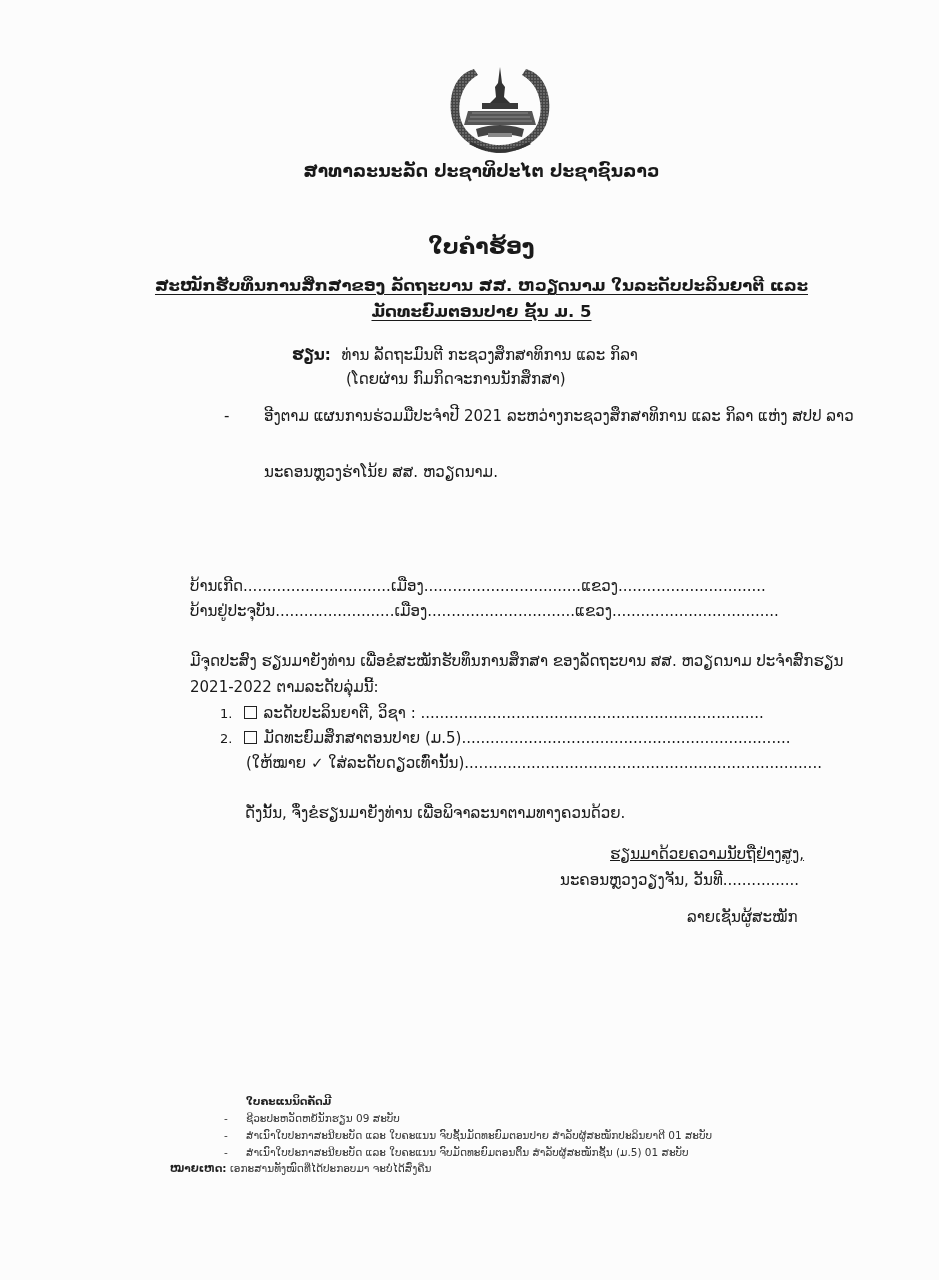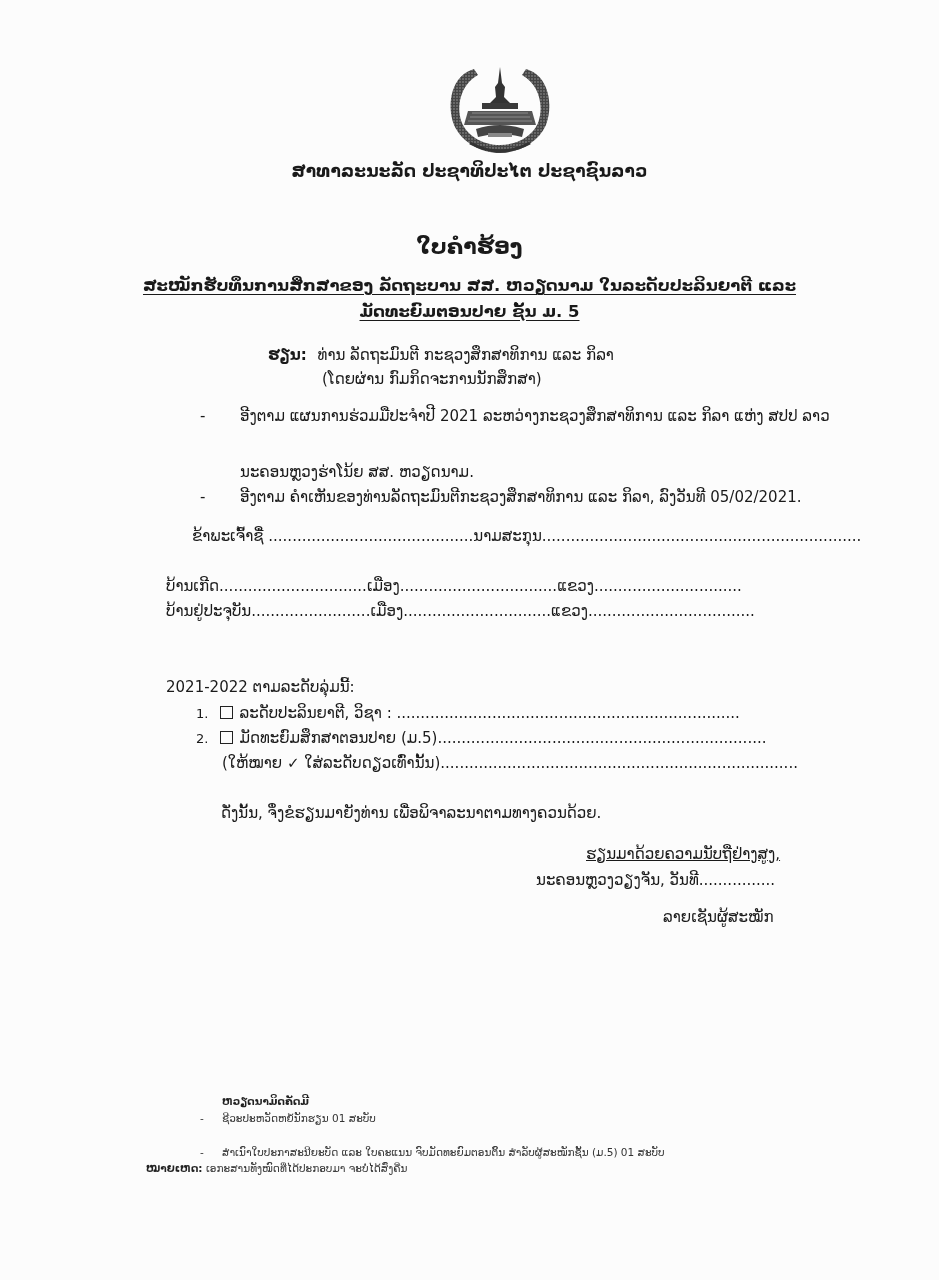--- a/index.html
+++ b/index.html
@@ -2,21 +2,21 @@
 <html><head>
 <meta charset="utf-8">
 <style>
   html, body { margin: 0; padding: 0; }
   body {
     width: 939px; height: 1280px; background: #fbfbfb;
     font-family: "DejaVu Sans", "Liberation Sans", sans-serif;
     color: #1a1a1a; position: relative; overflow: hidden;
   }
   .page { position: absolute; inset: 0; background: #fcfcfc; }
-  .abs { position: absolute; white-space: nowrap; }
+  .abs { position: absolute; white-space: nowrap; margin-left: 24px; }
   .center { left: 0; right: 0; text-align: center; }
   .emblem { position: absolute; left: 444px; top: 63px; width: 112px; height: 94px; }
   .hdr { font-weight: bold; font-size: 17px; letter-spacing: 0.2px; }
   .title { font-weight: bold; font-size: 22px; }
   .subject { font-weight: bold; font-size: 16.5px; text-decoration: underline; text-underline-offset: 3px; }
   .body-text { font-size: 15px; }
   .small { font-size: 10.5px; color: #333; }
   .small b { color: #222; }
   .dots { letter-spacing: 0; }
   .dash { display: inline-block; width: 40px; }
@@ -59,57 +59,54 @@
   <div class="abs body-text" style="left:268px; top:346px;">
     <b>ຮຽນ:</b>
     <span style="margin-left:6px;">ທ່ານ ລັດຖະມົນຕີ ກະຊວງສຶກສາທິການ ແລະ ກິລາ</span>
   </div>
   <div class="abs body-text" style="left:322px; top:370px;">(ໂດຍຜ່ານ ກົມກິດຈະການນັກສຶກສາ)</div>
 
   <div class="abs body-text" style="left:200px; top:407px;">
     <span class="dash">-</span><span>ອີງຕາມ ແຜນການຮ່ວມມືປະຈຳປີ 2021 ລະຫວ່າງກະຊວງສຶກສາທິການ ແລະ ກິລາ ແຫ່ງ ສປປ ລາວ</span>
   </div>
   <div class="abs body-text" style="left:240px; top:463px;">ນະຄອນຫຼວງຮ່າໂນ້ຍ ສສ. ຫວຽດນາມ.</div>
-  <div class="abs body-text" style="left:200px; top:488px;">
-    <span class="dash">-</span><span>ອີງຕາມ  ຄຳເຫັນຂອງທ່ານລັດຖະມົນຕີກະຊວງສຶກສາທິການ ແລະ ກິລາ, ລົງວັນທີ 05/02/2021.</span>
-  </div>
 
-  <div class="abs body-text" style="left:192px; top:527px;">
-    <span>ຂ້າພະເຈົ້າຊື່</span>
-    <span class="dots">...........................................</span><span>ນາມສະກຸນ</span><span class="dots">...................................................................</span>
-  </div>
   <div class="abs body-text" style="left:166px; top:577px;">
     <span>ບ້ານເກີດ</span><span class="dots">...............................</span><span>ເມືອງ</span><span class="dots">.................................</span><span>ແຂວງ</span><span class="dots">...............................</span>
   </div>
   <div class="abs body-text" style="left:166px; top:602px;">
     <span>ບ້ານຢູ່ປະຈຸບັນ</span><span class="dots">.........................</span><span>ເມືອງ</span><span class="dots">...............................</span><span>ແຂວງ</span><span class="dots">...................................</span>
   </div>
 
+  <div class="abs body-text" style="left:166px; top:652px;">ມີຈຸດປະສົງ ຮຽນມາຍັງທ່ານ ເພື່ອຂໍສະໝັກຮັບທຶນການສຶກສາ ຂອງລັດຖະບານ ສສ. ຫວຽດນາມ ປະຈຳສົກຮຽນ</div>
   <div class="abs body-text" style="left:166px; top:678px;">2021-2022 ຕາມລະດັບລຸ່ມນີ້:</div>
 
   <div class="abs body-text" style="left:196px; top:704px;">
     <span style="font-size:13px; margin-right:12px;">1.</span><span class="cb"></span><span>ລະດັບປະລິນຍາຕີ, ວິຊາ : </span><span class="dots">........................................................................</span>
   </div>
   <div class="abs body-text" style="left:196px; top:729px;">
     <span style="font-size:13px; margin-right:12px;">2.</span><span class="cb"></span><span>ມັດທະຍົມສຶກສາຕອນປາຍ (ມ.5)</span><span class="dots">.....................................................................</span>
   </div>
   <div class="abs body-text" style="left:222px; top:754px;">
     <span>(ໃຫ້ໝາຍ ✓ ໃສ່ລະດັບດຽວເທົ່ານັ້ນ)</span><span class="dots">...........................................................................</span>
   </div>
 
   <div class="abs body-text" style="left:221px; top:804px;">ດັ່ງນັ້ນ, ຈຶ່ງຂໍຮຽນມາຍັງທ່ານ ເພື່ອພິຈາລະນາຕາມທາງຄວນດ້ວຍ.</div>
   <div class="abs body-text" style="left:586px; top:845px;text-decoration:underline;">ຮຽນມາດ້ວຍຄວາມນັບຖືຢ່າງສູງ,</div>
   <div class="abs body-text" style="left:536px; top:871px;">
     <span>ນະຄອນຫຼວງວຽງຈັນ, ວັນທີ</span><span class="dots">................</span>
   </div>
   <div class="abs body-text" style="left:663px; top:908px;">ລາຍເຊັນຜູ້ສະໝັກ</div>
 
-  <div class="abs small" style="left:222px; top:1095px;"><b>ຫວຽດນາມິດຄັດມີ</b></div>
+  <div class="abs small" style="left:222px; top:1095px;"><b>ໃບຄະແນນິດຄັດມີ</b></div>
   <div class="abs small" style="left:200px; top:1112px;">
-    <span style="display:inline-block;width:22px;">-</span><span>ຊີວະປະຫວັດຫຍໍ້ນັກຮຽນ 01 ສະບັບ</span>
+    <span style="display:inline-block;width:22px;">-</span><span>ຊີວະປະຫວັດຫຍໍ້ນັກຮຽນ 09 ສະບັບ</span>
+  </div>
+  <div class="abs small" style="left:200px; top:1129px;">
+    <span style="display:inline-block;width:22px;">-</span><span>ສຳເນົາໃບປະກາສະນີຍະບັດ ແລະ ໃບຄະແນນ ຈົບຊັ້ນມັດທະຍົມຕອນປາຍ ສຳລັບຜູ້ສະໝັກປະລິນຍາຕີ 01 ສະບັບ</span>
   </div>
   <div class="abs small" style="left:200px; top:1146px;">
     <span style="display:inline-block;width:22px;">-</span><span>ສຳເນົາໃບປະກາສະນີຍະບັດ ແລະ ໃບຄະແນນ ຈົບມັດທະຍົມຕອນຕົ້ນ  ສຳລັບຜູ້ສະໝັກຊັ້ນ (ມ.5) 01 ສະບັບ</span>
   </div>
   <div class="abs small" style="left:146px; top:1162px;">
     <b>ໝາຍເຫດ:</b>
     <span>ເອກະສານທັງໝົດທີ່ໄດ້ປະກອບມາ ຈະບໍ່ໄດ້ສົ່ງຄືນ</span>
   </div>
 
 </div>

